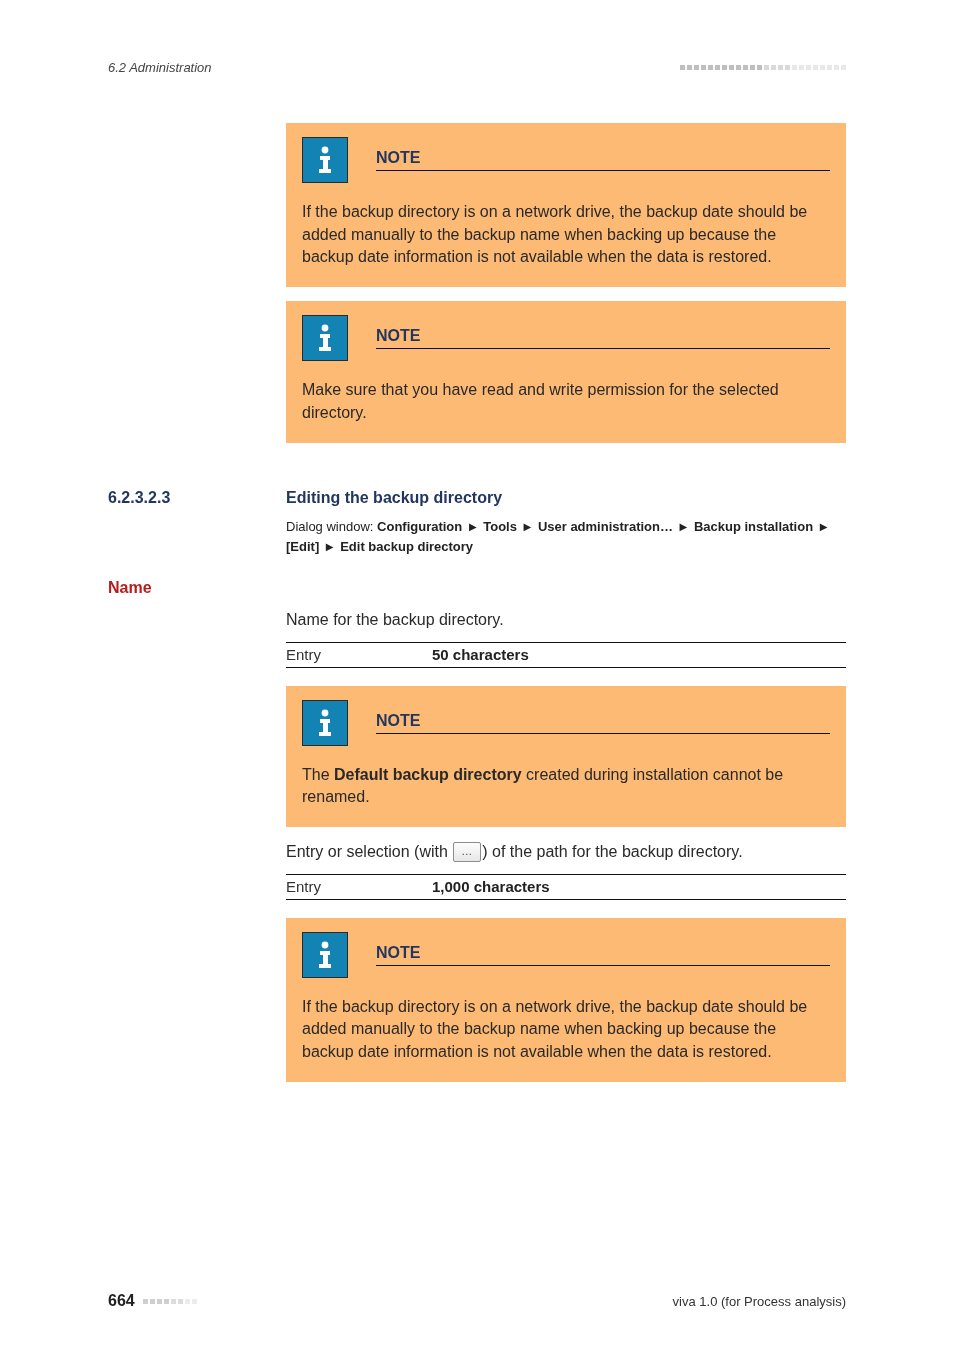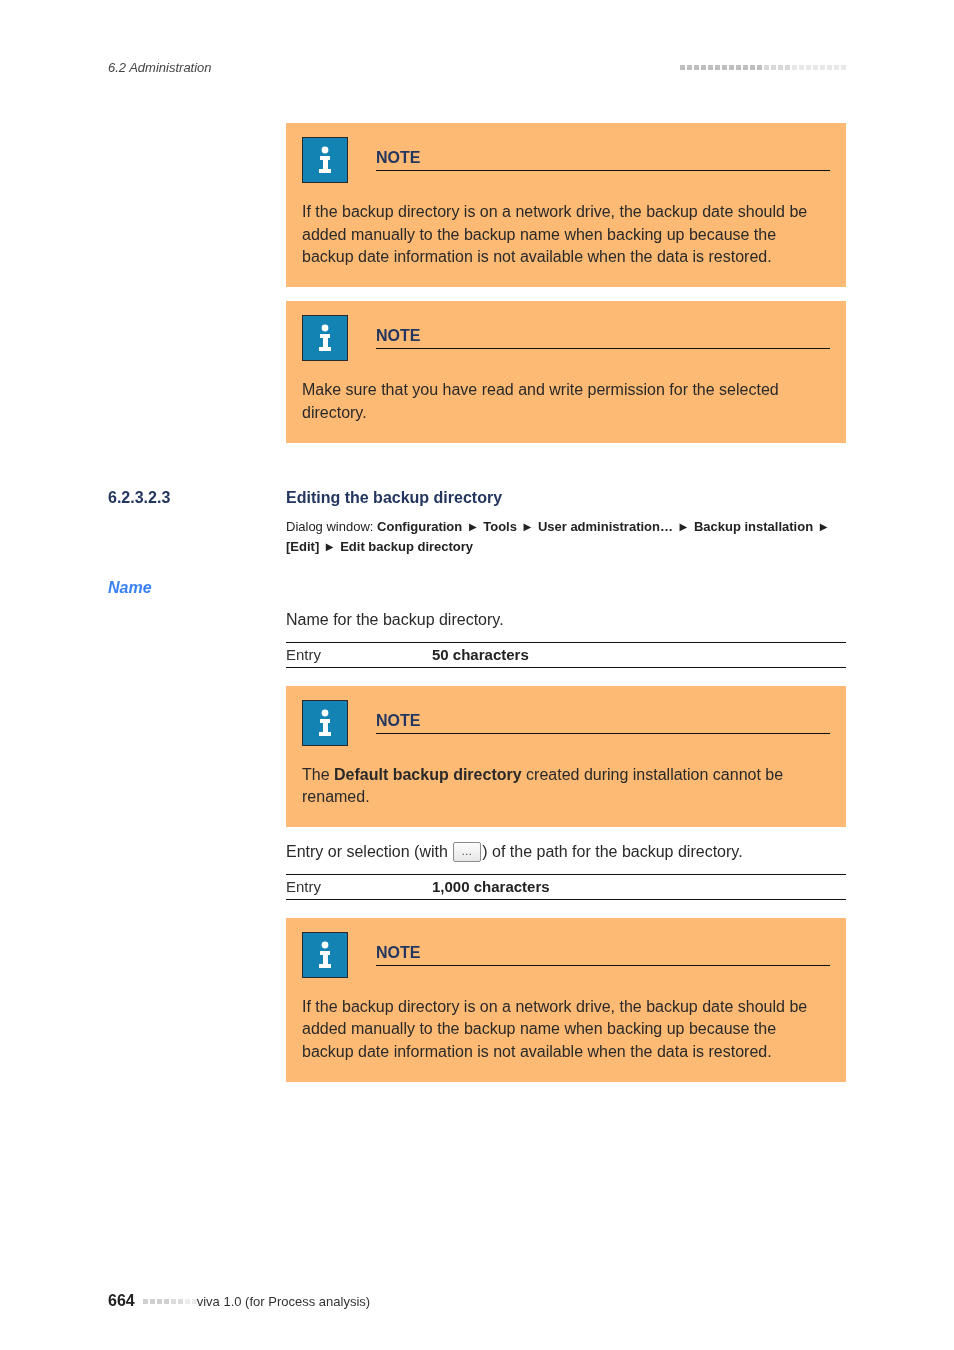--- a/index.html
+++ b/index.html
@@ -108,23 +108,22 @@
     font-size: 10px;
     position: relative;
     top: -1px;
     padding: 0 3px;
   }
 
   .field-label {
     position: relative;
     font-size: 16px;
     font-weight: 700;
-    color: #3b82f6;
+    color: #b91c1c;
     margin: 0 0 12px 0;
-    font-style: italic;
   }
   .field-label.hanging {
     margin-left: -178px;
   }
 
   .para {
     font-size: 16px;
     line-height: 1.42;
     color: #292929;
     margin: 4px 0 10px 0;
@@ -164,20 +163,21 @@
     margin: 0 1px;
     letter-spacing: 1px;
   }
 
   .footer {
     position: absolute;
     bottom: 40px;
     left: 108px;
     right: 108px;
     display: flex;
+    justify-content: space-between;
     align-items: center;
     font-size: 13px;
     color: #333;
   }
   .footer-left { display:flex; align-items:center; gap:8px; }
   .page-num { font-size: 16px; font-weight: 700; color:#222; }
   .footer-dashes { display:flex; gap:2px; }
   .footer-dashes .dash { width:5px;height:5px;background:#cfcfcf; }
 </style>
 </head>

